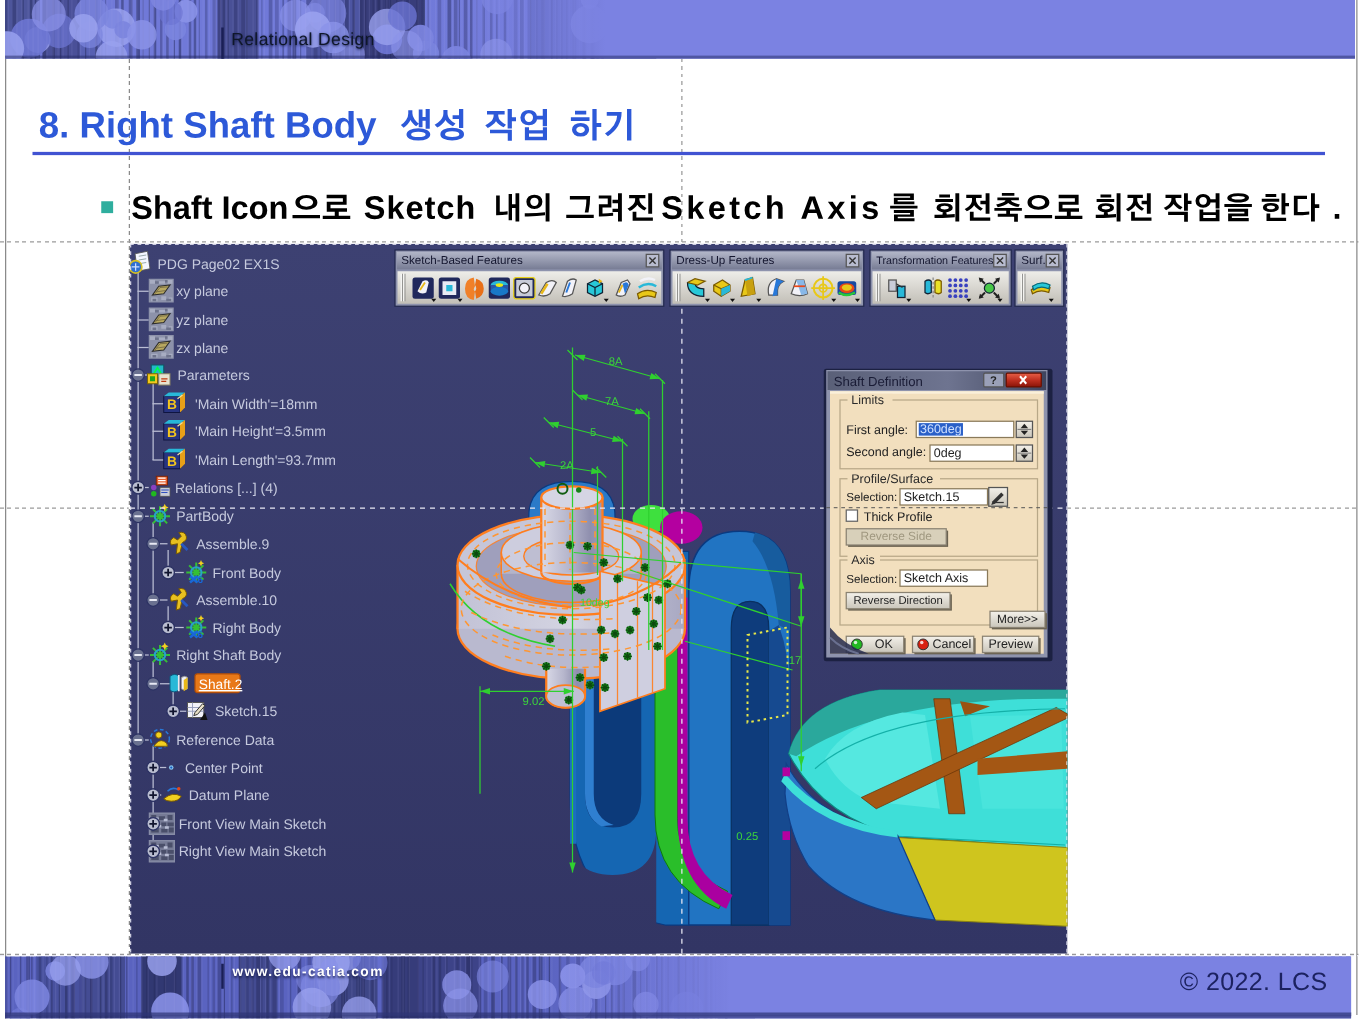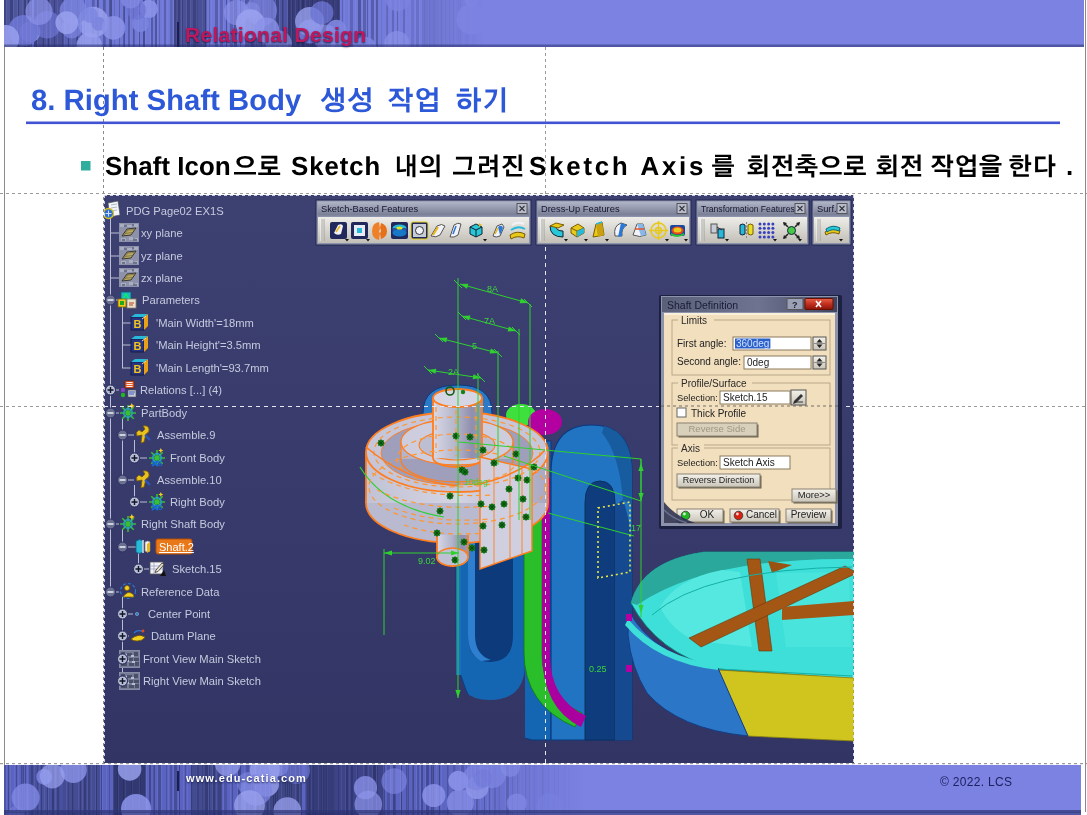--- a/index.html
+++ b/index.html
@@ -244,21 +244,21 @@
         <rect x="455" y="0" width="1" height="47" fill="#aab0f0" opacity="0.12"></rect>
         <rect x="459" y="0" width="1" height="47" fill="#aab0f0" opacity="0.12"></rect>
         <rect x="464" y="0" width="1" height="47" fill="#aab0f0" opacity="0.12"></rect>
         <rect x="468" y="0" width="1" height="47" fill="#aab0f0" opacity="0.12"></rect>
         <rect x="473" y="0" width="1" height="47" fill="#aab0f0" opacity="0.12"></rect>
         <rect x="477" y="0" width="1" height="47" fill="#aab0f0" opacity="0.12"></rect>
 <rect width="1080" height="47" fill="url(#bnf)"></rect>
 <rect x="0" y="44.5" width="1080" height="2.5" fill="#232963" opacity="0.5"></rect>
 </svg></div>
 <div class="abs" style="left:177px;top:22px;width:2px;height:25px;background:#1a1f55;"></div>
-<div class="abs" style="left:185px;top:23px;color:#be185d;font-size:21px;font-weight:bold;letter-spacing:0.3px;text-shadow:0 1px 2px #1a2050;">Relational Design</div>
+<div class="abs" style="left:185px;top:23px;color:#0f172a;font-size:14px;font-weight:normal;letter-spacing:0.3px;text-shadow:0 1px 2px #1a2050;">Relational Design</div>
 <svg class="abs" style="left:0;top:0;" width="1087" height="195" xmlns="http://www.w3.org/2000/svg">
       <path d="M46.4 104.3Q46.4 107.2 44.5 108.7Q42.6 110.3 39.2 110.3Q35.7 110.3 33.8 108.7Q31.9 107.2 31.9 104.3Q31.9 102.4 33.0 101.1Q34.2 99.8 36.0 99.5V99.4Q34.4 99.0 33.4 97.8Q32.4 96.5 32.4 94.9Q32.4 92.4 34.2 91.0Q35.9 89.5 39.1 89.5Q42.4 89.5 44.1 90.9Q45.9 92.3 45.9 94.9Q45.9 96.6 44.9 97.8Q43.9 99.0 42.2 99.4V99.4Q44.2 99.7 45.3 101.0Q46.4 102.3 46.4 104.3ZM41.8 95.1Q41.8 93.7 41.1 93.0Q40.4 92.4 39.1 92.4Q36.5 92.4 36.5 95.1Q36.5 98.0 39.1 98.0Q40.5 98.0 41.1 97.3Q41.8 96.7 41.8 95.1ZM42.2 104.0Q42.2 100.8 39.1 100.8Q37.6 100.8 36.8 101.7Q36.1 102.5 36.1 104.0Q36.1 105.8 36.8 106.6Q37.6 107.5 39.2 107.5Q40.8 107.5 41.5 106.6Q42.2 105.8 42.2 104.0Z M49.3 110.0V105.6H53.4V110.0Z M79.4 110.0 74.7 102.3H69.8V110.0H65.5V89.8H75.6Q79.2 89.8 81.2 91.4Q83.1 92.9 83.1 95.9Q83.1 98.0 81.9 99.5Q80.7 101.0 78.7 101.5L84.1 110.0ZM78.9 96.0Q78.9 93.1 75.2 93.1H69.8V99.1H75.3Q77.1 99.1 78.0 98.3Q78.9 97.5 78.9 96.0Z M86.8 91.7V88.8H90.8V91.7ZM86.8 110.0V94.5H90.8V110.0Z M101.4 116.2Q98.6 116.2 96.8 115.1Q95.1 114.0 94.7 112.0L98.7 111.6Q99.0 112.5 99.7 113.0Q100.4 113.6 101.5 113.6Q103.2 113.6 104.0 112.5Q104.7 111.5 104.7 109.5V108.7L104.8 107.1H104.7Q103.4 110.0 99.8 110.0Q97.1 110.0 95.6 107.9Q94.1 105.9 94.1 102.1Q94.1 98.3 95.6 96.3Q97.1 94.2 100.1 94.2Q103.4 94.2 104.7 97.0H104.8Q104.8 96.5 104.9 95.7Q104.9 94.8 105.0 94.5H108.8Q108.7 96.1 108.7 98.1V109.5Q108.7 112.8 106.9 114.5Q105.0 116.2 101.4 116.2ZM104.8 102.0Q104.8 99.7 103.9 98.3Q103.1 97.0 101.5 97.0Q98.3 97.0 98.3 102.1Q98.3 107.2 101.5 107.2Q103.1 107.2 103.9 105.8Q104.8 104.5 104.8 102.0Z M116.8 97.6Q117.6 95.8 118.8 95.0Q120.1 94.2 121.8 94.2Q124.2 94.2 125.5 95.8Q126.9 97.3 126.9 100.2V110.0H122.8V101.3Q122.8 97.3 120.1 97.3Q118.6 97.3 117.7 98.5Q116.8 99.8 116.8 101.7V110.0H112.8V88.8H116.8V94.6Q116.8 96.1 116.7 97.6Z M134.7 110.3Q132.9 110.3 131.9 109.3Q131.0 108.3 131.0 106.4V97.2H129.0V94.5H131.2L132.4 90.9H135.0V94.5H137.9V97.2H135.0V105.3Q135.0 106.4 135.4 106.9Q135.8 107.5 136.7 107.5Q137.2 107.5 138.1 107.3V109.8Q136.6 110.3 134.7 110.3Z M165.0 104.2Q165.0 107.2 162.8 108.7Q160.6 110.3 156.3 110.3Q152.4 110.3 150.2 108.9Q148.0 107.5 147.4 104.7L151.5 104.1Q151.9 105.7 153.1 106.4Q154.3 107.1 156.4 107.1Q160.9 107.1 160.9 104.4Q160.9 103.6 160.4 103.0Q159.8 102.5 158.9 102.1Q158.0 101.7 155.4 101.2Q153.1 100.7 152.2 100.3Q151.3 100.0 150.6 99.6Q149.9 99.1 149.4 98.5Q148.9 97.9 148.6 97.1Q148.4 96.3 148.4 95.2Q148.4 92.4 150.4 91.0Q152.5 89.5 156.4 89.5Q160.1 89.5 162.0 90.7Q163.9 91.9 164.4 94.6L160.3 95.1Q160.0 93.8 159.1 93.2Q158.1 92.5 156.3 92.5Q152.5 92.5 152.5 94.9Q152.5 95.7 152.9 96.2Q153.3 96.7 154.1 97.1Q154.9 97.4 157.3 98.0Q160.2 98.6 161.5 99.1Q162.7 99.6 163.5 100.3Q164.2 101.0 164.6 102.0Q165.0 102.9 165.0 104.2Z M172.1 97.6Q172.9 95.8 174.2 95.0Q175.4 94.2 177.1 94.2Q179.6 94.2 180.9 95.8Q182.2 97.3 182.2 100.2V110.0H178.2V101.3Q178.2 97.3 175.4 97.3Q174.0 97.3 173.1 98.5Q172.2 99.8 172.2 101.7V110.0H168.2V88.8H172.2V94.6Q172.2 96.1 172.1 97.6Z M189.6 110.3Q187.4 110.3 186.1 109.1Q184.9 107.8 184.9 105.6Q184.9 103.2 186.4 102.0Q188.0 100.7 191.0 100.7L194.3 100.6V99.8Q194.3 98.3 193.8 97.6Q193.3 96.8 192.0 96.8Q190.9 96.8 190.4 97.3Q189.9 97.9 189.8 99.0L185.6 98.8Q186.0 96.6 187.6 95.4Q189.3 94.2 192.2 94.2Q195.2 94.2 196.7 95.7Q198.3 97.1 198.3 99.8V105.4Q198.3 106.7 198.6 107.2Q198.9 107.7 199.6 107.7Q200.1 107.7 200.5 107.6V109.8Q200.1 109.9 199.8 110.0Q199.6 110.0 199.3 110.1Q199.0 110.1 198.7 110.1Q198.3 110.2 197.9 110.2Q196.4 110.2 195.7 109.4Q195.0 108.7 194.8 107.2H194.7Q193.0 110.3 189.6 110.3ZM194.3 102.8 192.3 102.9Q190.8 102.9 190.3 103.2Q189.7 103.4 189.4 103.9Q189.1 104.4 189.1 105.3Q189.1 106.4 189.6 106.9Q190.1 107.5 190.9 107.5Q191.9 107.5 192.6 107.0Q193.4 106.5 193.9 105.5Q194.3 104.6 194.3 103.6Z M207.1 97.2V110.0H203.1V97.2H200.8V94.5H203.1V92.9Q203.1 90.8 204.2 89.8Q205.3 88.8 207.6 88.8Q208.7 88.8 210.1 89.0V91.6Q209.5 91.5 208.9 91.5Q207.9 91.5 207.5 91.9Q207.1 92.3 207.1 93.3V94.5H210.1V97.2Z M216.1 110.3Q214.3 110.3 213.3 109.3Q212.4 108.3 212.4 106.4V97.2H210.4V94.5H212.6L213.8 90.9H216.4V94.5H219.3V97.2H216.4V105.3Q216.4 106.4 216.8 106.9Q217.2 107.5 218.1 107.5Q218.6 107.5 219.5 107.3V109.8Q218.0 110.3 216.1 110.3Z M247.8 104.2Q247.8 107.0 245.7 108.5Q243.7 110.0 240.0 110.0H229.9V89.8H239.1Q242.8 89.8 244.7 91.1Q246.6 92.4 246.6 94.9Q246.6 96.6 245.7 97.8Q244.7 99.0 242.8 99.4Q245.2 99.7 246.5 100.9Q247.8 102.2 247.8 104.2ZM242.4 95.5Q242.4 94.1 241.5 93.5Q240.6 93.0 238.9 93.0H234.1V98.0H239.0Q240.8 98.0 241.6 97.3Q242.4 96.7 242.4 95.5ZM243.6 103.9Q243.6 101.1 239.5 101.1H234.1V106.9H239.6Q241.7 106.9 242.6 106.1Q243.6 105.4 243.6 103.9Z M265.9 102.2Q265.9 106.0 263.8 108.1Q261.7 110.3 258.0 110.3Q254.4 110.3 252.3 108.1Q250.3 106.0 250.3 102.2Q250.3 98.5 252.3 96.4Q254.4 94.2 258.1 94.2Q261.9 94.2 263.9 96.3Q265.9 98.4 265.9 102.2ZM261.7 102.2Q261.7 99.5 260.8 98.2Q259.9 97.0 258.1 97.0Q254.5 97.0 254.5 102.2Q254.5 104.8 255.4 106.2Q256.3 107.5 258.0 107.5Q261.7 107.5 261.7 102.2Z M279.1 110.0Q279.0 109.8 279.0 108.9Q278.9 108.1 278.9 107.5H278.8Q277.5 110.3 273.9 110.3Q271.2 110.3 269.7 108.2Q268.2 106.1 268.2 102.3Q268.2 98.4 269.8 96.3Q271.3 94.2 274.2 94.2Q275.8 94.2 277.0 94.9Q278.2 95.6 278.8 97.0H278.9L278.8 94.4V88.8H282.9V106.6Q282.9 108.1 283.0 110.0ZM278.9 102.2Q278.9 99.7 278.1 98.3Q277.2 97.0 275.6 97.0Q274.0 97.0 273.2 98.3Q272.4 99.6 272.4 102.3Q272.4 107.5 275.6 107.5Q277.2 107.5 278.0 106.1Q278.9 104.7 278.9 102.2Z M289.0 116.1Q287.5 116.1 286.4 115.9V113.0Q287.2 113.1 287.8 113.1Q288.7 113.1 289.2 112.9Q289.8 112.6 290.3 112.0Q290.7 111.3 291.3 109.8L285.1 94.5H289.4L291.8 101.8Q292.4 103.3 293.3 106.6L293.6 105.2L294.6 101.8L296.8 94.5H301.1L294.9 110.8Q293.7 113.8 292.4 114.9Q291.1 116.1 289.0 116.1Z M325.2 107.5Q325.2 105.2 327.8 103.9Q330.4 102.6 334.7 102.6Q338.9 102.6 341.6 103.9Q344.2 105.2 344.2 107.5Q344.2 109.8 341.5 111.1Q338.9 112.3 334.7 112.3Q330.4 112.3 327.8 111.1Q325.2 109.8 325.2 107.5ZM328.9 107.5Q328.9 108.5 330.4 109.1Q331.9 109.6 334.7 109.6Q337.3 109.6 338.9 109.1Q340.5 108.5 340.5 107.5Q340.5 106.4 338.9 105.9Q337.4 105.4 334.7 105.4Q328.9 105.4 328.9 107.5ZM335.0 101.8V87.5H338.0V93.5H340.5V87.2H343.8V102.9H340.5V96.5H338.0V101.8ZM320.7 100.0Q323.2 98.3 324.9 95.9Q326.6 93.4 326.6 90.7V88.1H329.9V90.6Q329.9 93.0 331.6 95.3Q333.2 97.6 335.1 98.9L332.9 101.0Q331.8 100.2 330.4 98.7Q329.0 97.2 328.4 95.9Q327.7 97.4 326.1 99.3Q324.5 101.1 322.9 102.2Z M352.3 107.3Q352.3 104.9 354.9 103.5Q357.5 102.2 361.7 102.2Q366.0 102.2 368.6 103.5Q371.2 104.9 371.2 107.3Q371.2 109.7 368.6 111.0Q365.9 112.3 361.7 112.3Q357.5 112.3 354.9 111.0Q352.3 109.7 352.3 107.3ZM356.0 107.3Q356.0 108.4 357.5 109.0Q359.0 109.6 361.7 109.6Q364.4 109.6 366.0 109.0Q367.5 108.4 367.5 107.3Q367.5 106.2 366.0 105.6Q364.4 105.0 361.7 105.0Q359.0 105.0 357.5 105.6Q356.0 106.2 356.0 107.3ZM362.1 95.2V92.1H367.2V87.2H370.6V102.4H367.2V95.2ZM347.7 99.7Q349.0 99.0 350.2 98.2Q351.3 97.3 352.4 96.2Q353.4 95.1 354.1 93.6Q354.7 92.1 354.7 90.5V87.9H358.0V90.5Q358.0 92.0 358.6 93.3Q359.2 94.7 360.3 95.7Q361.3 96.8 362.3 97.5Q363.3 98.2 364.4 98.8L362.4 101.0Q360.9 100.4 359.1 98.9Q357.3 97.4 356.4 95.9Q355.5 97.7 353.6 99.4Q351.7 101.1 349.8 102.0Z M392.0 106.5V103.8H409.5V112.5H406.2V106.5ZM406.1 102.7V87.2H409.5V93.8H412.8V96.9H409.5V102.7ZM388.2 100.1Q389.3 99.6 390.3 99.0Q391.3 98.3 392.4 97.4Q393.5 96.5 394.1 95.3Q394.8 94.1 394.9 92.8L394.9 91.5H389.6V88.7H403.7V91.5H398.6L398.6 92.7Q398.7 94.9 400.6 96.7Q402.5 98.6 404.8 99.7L402.9 101.8Q401.3 101.1 399.5 99.7Q397.7 98.3 396.8 96.9Q395.9 98.4 393.9 100.0Q392.0 101.6 390.2 102.3Z M419.9 112.1V101.8H423.2V104.1H434.3V101.8H437.6V112.1ZM423.2 109.3H434.3V106.7H423.2ZM428.3 95.6V92.5H434.2V87.2H437.6V100.9H434.2V95.6ZM416.3 94.0Q416.3 91.3 418.2 89.6Q420.1 88.0 423.1 88.0Q426.0 88.0 427.9 89.6Q429.8 91.3 429.8 94.0Q429.8 96.8 428.0 98.5Q426.1 100.1 423.1 100.1Q420.1 100.1 418.2 98.5Q416.3 96.8 416.3 94.0ZM419.7 94.0Q419.7 95.6 420.7 96.5Q421.6 97.5 423.1 97.5Q424.6 97.5 425.5 96.5Q426.4 95.6 426.4 94.0Q426.4 92.5 425.5 91.6Q424.6 90.6 423.1 90.6Q421.6 90.6 420.7 91.6Q419.7 92.6 419.7 94.0Z M473.9 112.4V87.2H477.3V98.3H481.0V101.5H477.3V112.4ZM460.0 91.5V88.5H469.0V91.5ZM456.7 96.8V93.8H471.6V96.8ZM457.6 103.8Q457.6 101.3 459.5 99.8Q461.5 98.3 464.5 98.3Q467.5 98.3 469.4 99.8Q471.3 101.3 471.3 103.8Q471.3 106.2 469.4 107.7Q467.5 109.2 464.5 109.2Q461.4 109.2 459.5 107.7Q457.6 106.2 457.6 103.8ZM461.0 103.8Q461.0 105.0 462.1 105.6Q463.1 106.3 464.5 106.3Q465.8 106.3 466.8 105.6Q467.9 105.0 467.9 103.8Q467.9 102.5 466.9 101.9Q465.9 101.2 464.5 101.2Q463.0 101.2 462.0 101.9Q461.0 102.5 461.0 103.8Z M501.6 112.4V87.2H505.1V112.4ZM484.0 106.7Q488.5 103.9 491.1 100.1Q493.7 96.2 493.7 92.6H485.4V89.6H497.3Q497.3 101.7 486.3 108.9Z" fill="#2d59d8"></path>
       <rect x="26" y="121.5" width="1034" height="2.6" fill="#4153d2"></rect>
       <rect x="81" y="161" width="9.5" height="9.5" fill="#2fae9e"></rect>
       <path d="M121.3 169.8Q121.3 172.5 119.4 173.9Q117.4 175.3 113.7 175.3Q110.2 175.3 108.3 174.0Q106.3 172.8 105.7 170.3L109.4 169.7Q109.7 171.2 110.8 171.8Q111.9 172.4 113.8 172.4Q117.7 172.4 117.7 170.1Q117.7 169.3 117.2 168.8Q116.8 168.3 116.0 168.0Q115.1 167.6 112.8 167.2Q110.8 166.7 110.0 166.4Q109.2 166.1 108.6 165.8Q108.0 165.4 107.5 164.8Q107.1 164.3 106.8 163.5Q106.6 162.8 106.6 161.8Q106.6 159.4 108.4 158.1Q110.2 156.8 113.7 156.8Q117.0 156.8 118.7 157.9Q120.4 158.9 120.9 161.3L117.2 161.8Q116.9 160.7 116.1 160.1Q115.2 159.5 113.6 159.5Q110.2 159.5 110.2 161.6Q110.2 162.3 110.6 162.8Q111.0 163.2 111.7 163.5Q112.4 163.8 114.5 164.3Q117.1 164.9 118.2 165.3Q119.3 165.8 120.0 166.4Q120.6 167.0 121.0 167.9Q121.3 168.7 121.3 169.8Z M127.7 164.0Q128.4 162.4 129.5 161.7Q130.6 161.0 132.1 161.0Q134.3 161.0 135.4 162.4Q136.6 163.7 136.6 166.3V175.0H133.1V167.3Q133.1 163.7 130.6 163.7Q129.3 163.7 128.5 164.8Q127.7 165.9 127.7 167.6V175.0H124.2V156.2H127.7V161.3Q127.7 162.7 127.6 164.0Z M143.2 175.3Q141.2 175.3 140.1 174.2Q139.0 173.1 139.0 171.1Q139.0 169.0 140.4 167.9Q141.8 166.7 144.4 166.7L147.4 166.7V166.0Q147.4 164.6 146.9 164.0Q146.4 163.3 145.4 163.3Q144.4 163.3 143.9 163.8Q143.4 164.2 143.3 165.3L139.6 165.1Q140.0 163.1 141.4 162.0Q142.9 161.0 145.5 161.0Q148.1 161.0 149.5 162.3Q150.9 163.6 150.9 165.9V170.9Q150.9 172.1 151.2 172.5Q151.5 173.0 152.1 173.0Q152.5 173.0 152.8 172.9V174.8Q152.5 174.9 152.3 175.0Q152.0 175.0 151.8 175.1Q151.5 175.1 151.2 175.1Q150.9 175.2 150.6 175.2Q149.2 175.2 148.6 174.5Q147.9 173.8 147.8 172.5H147.7Q146.2 175.3 143.2 175.3ZM147.4 168.6 145.5 168.7Q144.3 168.7 143.8 168.9Q143.3 169.2 143.0 169.6Q142.7 170.1 142.7 170.8Q142.7 171.8 143.2 172.3Q143.6 172.8 144.4 172.8Q145.2 172.8 145.9 172.3Q146.6 171.9 147.0 171.0Q147.4 170.2 147.4 169.3Z M158.7 163.7V175.0H155.1V163.7H153.1V161.3H155.1V159.8Q155.1 158.0 156.1 157.1Q157.1 156.2 159.1 156.2Q160.1 156.2 161.4 156.4V158.7Q160.9 158.5 160.4 158.5Q159.4 158.5 159.1 158.9Q158.7 159.3 158.7 160.2V161.3H161.4V163.7Z M166.7 175.2Q165.1 175.2 164.2 174.4Q163.4 173.5 163.4 171.8V163.7H161.7V161.3H163.6L164.7 158.0H166.9V161.3H169.5V163.7H166.9V170.8Q166.9 171.8 167.3 172.3Q167.7 172.8 168.5 172.8Q168.9 172.8 169.7 172.6V174.8Q168.4 175.2 166.7 175.2Z M179.0 175.0V157.1H182.7V175.0Z M192.0 175.3Q188.9 175.3 187.2 173.4Q185.5 171.5 185.5 168.2Q185.5 164.8 187.2 162.9Q188.9 161.0 192.0 161.0Q194.5 161.0 196.1 162.2Q197.6 163.4 198.0 165.6L194.5 165.8Q194.3 164.7 193.7 164.1Q193.1 163.5 192.0 163.5Q189.2 163.5 189.2 168.1Q189.2 172.8 192.0 172.8Q193.0 172.8 193.7 172.2Q194.4 171.5 194.6 170.3L198.1 170.4Q198.0 171.8 197.1 172.9Q196.3 174.0 195.0 174.7Q193.7 175.3 192.0 175.3Z M213.8 168.1Q213.8 171.5 211.9 173.4Q210.1 175.3 206.8 175.3Q203.6 175.3 201.8 173.3Q199.9 171.4 199.9 168.1Q199.9 164.8 201.8 162.9Q203.6 161.0 206.9 161.0Q210.2 161.0 212.0 162.8Q213.8 164.7 213.8 168.1ZM210.0 168.1Q210.0 165.7 209.2 164.6Q208.4 163.5 206.9 163.5Q203.7 163.5 203.7 168.1Q203.7 170.4 204.5 171.6Q205.3 172.8 206.8 172.8Q210.0 172.8 210.0 168.1Z M225.5 175.0V167.3Q225.5 163.7 223.1 163.7Q221.8 163.7 221.0 164.8Q220.2 165.9 220.2 167.6V175.0H216.6V164.3Q216.6 163.2 216.6 162.5Q216.5 161.8 216.5 161.3H219.9Q219.9 161.5 220.0 162.6Q220.1 163.6 220.1 164.0H220.1Q220.8 162.4 221.9 161.7Q223.0 161.0 224.5 161.0Q226.7 161.0 227.9 162.3Q229.1 163.7 229.1 166.3V175.0Z M234.0 174.6V172.0H256.0V174.6ZM236.3 161.8Q236.3 159.1 238.9 157.5Q241.4 155.9 245.1 155.9Q247.5 155.9 249.4 156.6Q251.4 157.2 252.6 158.6Q253.9 160.0 253.9 161.8Q253.9 164.6 251.3 166.2Q248.8 167.8 245.1 167.8Q241.4 167.8 238.9 166.2Q236.3 164.6 236.3 161.8ZM239.7 161.8Q239.7 163.4 241.2 164.4Q242.8 165.3 245.1 165.3Q247.4 165.3 249.0 164.4Q250.5 163.4 250.5 161.8Q250.5 160.3 249.0 159.3Q247.4 158.4 245.1 158.4Q242.8 158.4 241.3 159.3Q239.7 160.2 239.7 161.8Z M258.2 175.1V172.5H267.8V168.1H271.0V172.5H280.2V175.1ZM261.4 169.3V161.3H274.3V158.5H261.3V155.8H277.3V163.8H264.4V166.6H277.6V169.3Z M307.3 169.8Q307.3 172.5 305.4 173.9Q303.4 175.3 299.7 175.3Q296.2 175.3 294.3 174.0Q292.3 172.8 291.7 170.3L295.4 169.7Q295.7 171.2 296.8 171.8Q297.9 172.4 299.8 172.4Q303.7 172.4 303.7 170.1Q303.7 169.3 303.2 168.8Q302.8 168.3 302.0 168.0Q301.1 167.6 298.8 167.2Q296.8 166.7 296.0 166.4Q295.2 166.1 294.6 165.8Q294.0 165.4 293.5 164.8Q293.1 164.3 292.8 163.5Q292.6 162.8 292.6 161.8Q292.6 159.4 294.4 158.1Q296.2 156.8 299.7 156.8Q303.0 156.8 304.7 157.9Q306.4 158.9 306.9 161.3L303.2 161.8Q302.9 160.7 302.1 160.1Q301.2 159.5 299.6 159.5Q296.2 159.5 296.2 161.6Q296.2 162.3 296.6 162.8Q297.0 163.2 297.7 163.5Q298.4 163.8 300.5 164.3Q303.1 164.9 304.2 165.3Q305.3 165.8 306.0 166.4Q306.6 167.0 307.0 167.9Q307.3 168.7 307.3 169.8Z M319.7 175.0 316.1 168.8 314.5 169.8V175.0H311.0V156.2H314.5V167.0L319.4 161.3H323.3L318.4 166.6L323.6 175.0Z M331.8 175.3Q328.7 175.3 327.1 173.4Q325.4 171.6 325.4 168.1Q325.4 164.7 327.1 162.8Q328.8 161.0 331.9 161.0Q334.9 161.0 336.4 163.0Q338.0 164.9 338.0 168.7V168.8H329.2Q329.2 170.8 329.9 171.8Q330.6 172.9 332.0 172.9Q333.9 172.9 334.4 171.2L337.8 171.5Q336.3 175.3 331.8 175.3ZM331.8 163.3Q330.6 163.3 329.9 164.1Q329.2 165.0 329.2 166.6H334.5Q334.4 164.9 333.7 164.1Q333.0 163.3 331.8 163.3Z M345.0 175.2Q343.4 175.2 342.6 174.4Q341.7 173.5 341.7 171.8V163.7H340.0V161.3H341.9L343.0 158.0H345.2V161.3H347.9V163.7H345.2V170.8Q345.2 171.8 345.6 172.3Q346.0 172.8 346.8 172.8Q347.2 172.8 348.0 172.6V174.8Q346.7 175.2 345.0 175.2Z M356.7 175.3Q353.5 175.3 351.8 173.4Q350.1 171.5 350.1 168.2Q350.1 164.8 351.8 162.9Q353.6 161.0 356.7 161.0Q359.1 161.0 360.7 162.2Q362.3 163.4 362.7 165.6L359.1 165.8Q359.0 164.7 358.4 164.1Q357.8 163.5 356.6 163.5Q353.9 163.5 353.9 168.1Q353.9 172.8 356.7 172.8Q357.7 172.8 358.4 172.2Q359.1 171.5 359.2 170.3L362.8 170.4Q362.6 171.8 361.8 172.9Q361.0 174.0 359.7 174.7Q358.3 175.3 356.7 175.3Z M369.7 164.0Q370.4 162.4 371.5 161.7Q372.6 161.0 374.1 161.0Q376.3 161.0 377.5 162.4Q378.6 163.7 378.6 166.3V175.0H375.1V167.3Q375.1 163.7 372.6 163.7Q371.3 163.7 370.6 164.8Q369.8 165.9 369.8 167.6V175.0H366.2V156.2H369.8V161.3Q369.8 162.7 369.7 164.0Z M406.9 176.2V155.1H409.6V163.4H412.4V154.5H415.4V177.2H412.4V166.3H409.6V176.2ZM396.9 172.2V156.4H399.8V169.4H400.2Q402.7 169.4 406.1 169.0V171.6Q401.7 172.2 397.5 172.2Z M419.8 173.1V170.5H422.4Q429.6 170.5 436.0 169.7V172.2Q429.7 173.1 422.3 173.1ZM436.5 177.2V154.5H439.6V177.2ZM421.1 161.4Q421.1 158.8 422.9 157.2Q424.7 155.7 427.5 155.7Q430.3 155.7 432.1 157.2Q433.9 158.8 433.9 161.4Q433.9 164.0 432.1 165.5Q430.3 167.1 427.5 167.1Q424.7 167.1 422.9 165.5Q421.1 164.0 421.1 161.4ZM424.2 161.4Q424.2 162.8 425.1 163.7Q426.1 164.7 427.5 164.7Q429.0 164.7 429.9 163.7Q430.8 162.8 430.8 161.4Q430.8 159.9 429.9 159.0Q429.0 158.1 427.5 158.1Q426.1 158.1 425.1 159.0Q424.2 160.0 424.2 161.4Z M453.0 174.4V171.7H475.0V174.4ZM455.9 159.5V156.8H472.1Q472.1 163.7 470.8 169.9H467.8Q468.4 167.3 468.8 164.4Q469.1 161.4 469.1 159.5Z M490.0 169.6V166.9H494.4V162.5H490.0V159.8H494.4V154.5H497.5V177.2H494.4V169.6ZM479.1 173.2V163.4H486.2V158.8H479.0V156.3H489.1V166.0H482.0V170.7H482.6Q486.1 170.7 490.5 170.2V172.6Q484.8 173.2 480.0 173.2Z M506.1 176.5V169.4H509.1V173.9H522.3V176.5ZM518.6 170.9V154.5H521.7V170.9ZM502.0 166.8Q503.0 166.3 503.9 165.7Q504.9 165.1 505.9 164.2Q506.9 163.3 507.5 162.2Q508.1 161.0 508.1 159.8V158.6H503.3V155.9H516.3V158.6H511.5L511.5 159.7Q511.6 161.8 513.4 163.6Q515.2 165.4 517.3 166.4L515.6 168.4Q514.1 167.7 512.4 166.4Q510.7 165.0 509.9 163.7Q509.1 165.1 507.3 166.6Q505.5 168.1 503.8 168.8Z M545.3 169.8Q545.3 172.5 543.4 173.9Q541.4 175.3 537.7 175.3Q534.2 175.3 532.3 174.0Q530.3 172.8 529.7 170.3L533.4 169.7Q533.7 171.2 534.8 171.8Q535.9 172.4 537.8 172.4Q541.7 172.4 541.7 170.1Q541.7 169.3 541.2 168.8Q540.8 168.3 540.0 168.0Q539.1 167.6 536.8 167.2Q534.8 166.7 534.0 166.4Q533.2 166.1 532.6 165.8Q532.0 165.4 531.5 164.8Q531.1 164.3 530.8 163.5Q530.6 162.8 530.6 161.8Q530.6 159.4 532.4 158.1Q534.2 156.8 537.7 156.8Q541.0 156.8 542.7 157.9Q544.4 158.9 544.9 161.3L541.2 161.8Q540.9 160.7 540.1 160.1Q539.2 159.5 537.6 159.5Q534.2 159.5 534.2 161.6Q534.2 162.3 534.6 162.8Q535.0 163.2 535.7 163.5Q536.4 163.8 538.5 164.3Q541.1 164.9 542.2 165.3Q543.3 165.8 544.0 166.4Q544.6 167.0 545.0 167.9Q545.3 168.7 545.3 169.8Z M559.6 175.0 556.0 168.8 554.4 169.8V175.0H550.9V156.2H554.4V167.0L559.3 161.3H563.2L558.3 166.6L563.5 175.0Z M573.6 175.3Q570.5 175.3 568.9 173.4Q567.2 171.6 567.2 168.1Q567.2 164.7 568.9 162.8Q570.6 161.0 573.7 161.0Q576.7 161.0 578.2 163.0Q579.8 164.9 579.8 168.7V168.8H571.0Q571.0 170.8 571.7 171.8Q572.4 172.9 573.8 172.9Q575.7 172.9 576.2 171.2L579.6 171.5Q578.1 175.3 573.6 175.3ZM573.6 163.3Q572.4 163.3 571.7 164.1Q571.0 165.0 571.0 166.6H576.3Q576.2 164.9 575.5 164.1Q574.8 163.3 573.6 163.3Z M588.7 175.2Q587.1 175.2 586.3 174.4Q585.4 173.5 585.4 171.8V163.7H583.7V161.3H585.6L586.7 158.0H588.9V161.3H591.6V163.7H588.9V170.8Q588.9 171.8 589.3 172.3Q589.7 172.8 590.5 172.8Q590.9 172.8 591.7 172.6V174.8Q590.4 175.2 588.7 175.2Z M602.3 175.3Q599.1 175.3 597.4 173.4Q595.7 171.5 595.7 168.2Q595.7 164.8 597.4 162.9Q599.2 161.0 602.3 161.0Q604.7 161.0 606.3 162.2Q607.9 163.4 608.3 165.6L604.7 165.8Q604.6 164.7 604.0 164.1Q603.4 163.5 602.2 163.5Q599.5 163.5 599.5 168.1Q599.5 172.8 602.3 172.8Q603.3 172.8 604.0 172.2Q604.7 171.5 604.8 170.3L608.4 170.4Q608.2 171.8 607.4 172.9Q606.6 174.0 605.3 174.7Q603.9 175.3 602.3 175.3Z M617.2 164.0Q617.9 162.4 619.0 161.7Q620.1 161.0 621.6 161.0Q623.8 161.0 625.0 162.4Q626.1 163.7 626.1 166.3V175.0H622.6V167.3Q622.6 163.7 620.1 163.7Q618.8 163.7 618.1 164.8Q617.3 165.9 617.3 167.6V175.0H613.7V156.2H617.3V161.3Q617.3 162.7 617.2 164.0Z M654.8 175.0 653.2 170.4H646.4L644.8 175.0H641.0L647.6 157.1H652.0L658.5 175.0ZM649.8 159.9 649.7 160.1Q649.6 160.6 649.4 161.2Q649.2 161.8 647.2 167.6H652.3L650.6 162.5L650.0 160.7Z M672.3 175.0 669.1 170.0 665.8 175.0H662.0L667.1 167.9L662.3 161.3H666.1L669.1 165.8L672.0 161.3H675.9L671.1 167.9L676.1 175.0Z M680.8 158.8V156.2H684.4V158.8ZM680.8 175.0V161.3H684.4V175.0Z M702.3 171.0Q702.3 173.0 700.7 174.1Q699.1 175.3 696.2 175.3Q693.4 175.3 691.9 174.4Q690.4 173.5 689.9 171.6L693.0 171.1Q693.3 172.1 693.9 172.5Q694.6 172.9 696.2 172.9Q697.7 172.9 698.4 172.5Q699.1 172.1 699.1 171.3Q699.1 170.7 698.5 170.3Q698.0 169.9 696.6 169.6Q693.6 169.0 692.6 168.5Q691.5 168.0 691.0 167.2Q690.4 166.4 690.4 165.2Q690.4 163.2 691.9 162.1Q693.4 161.0 696.2 161.0Q698.7 161.0 700.2 161.9Q701.7 162.9 702.0 164.7L698.9 165.0Q698.7 164.2 698.1 163.8Q697.5 163.4 696.2 163.4Q695.0 163.4 694.3 163.7Q693.7 164.0 693.7 164.8Q693.7 165.4 694.2 165.7Q694.7 166.1 695.8 166.3Q697.4 166.6 698.7 167.0Q699.9 167.3 700.7 167.8Q701.4 168.3 701.9 169.1Q702.3 169.8 702.3 171.0Z M715.2 176.9V171.5H728.1V170.3H715.1V168.0H731.1V173.4H718.2V174.6H731.6V176.9ZM712.1 166.8V164.6H734.0V166.8ZM715.1 163.4V158.2H728.1V157.0H715.0V154.8H731.1V160.0H718.1V161.2H731.5V163.4Z M747.6 174.3V171.7H749.8Q759.0 171.7 763.8 171.2V173.7Q758.5 174.3 749.8 174.3ZM754.1 172.7V168.7H757.2V172.7ZM764.3 177.2V154.5H767.4V177.2ZM751.4 157.9V155.5H760.0V157.9ZM748.3 161.5V159.2H762.4V161.5ZM749.2 166.1Q749.2 164.3 751.1 163.4Q752.9 162.5 755.7 162.5Q758.4 162.5 760.3 163.4Q762.2 164.4 762.2 166.1Q762.2 167.8 760.3 168.7Q758.5 169.7 755.7 169.7Q752.9 169.7 751.1 168.7Q749.2 167.8 749.2 166.1ZM752.4 166.1Q752.4 166.8 753.3 167.2Q754.3 167.5 755.7 167.5Q757.0 167.5 758.0 167.2Q759.0 166.8 759.0 166.1Q759.0 165.3 758.1 165.0Q757.1 164.6 755.7 164.6Q754.2 164.6 753.3 165.0Q752.4 165.3 752.4 166.1Z M775.9 176.5V169.4H778.9V173.9H792.2V176.5ZM784.3 163.3V160.5H788.5V154.5H791.6V171.0H788.5V163.3ZM771.7 167.1Q772.6 166.7 773.5 166.1Q774.4 165.5 775.4 164.7Q776.3 163.8 777.0 162.6Q777.6 161.5 777.6 160.2V158.4H773.0V155.8H785.3V158.4H780.8V160.1Q780.9 161.3 781.5 162.4Q782.0 163.5 782.9 164.3Q783.8 165.1 784.6 165.7Q785.5 166.3 786.3 166.7L784.6 168.6Q783.2 168.0 781.6 166.6Q780.0 165.3 779.3 164.2Q778.5 165.5 776.8 166.9Q775.0 168.4 773.5 169.0Z M798.2 173.3V171.0H814.3V177.4H811.3V173.3ZM795.5 168.6V166.3H817.5V168.6H808.0V171.4H805.0V168.6ZM801.5 156.5V154.3H811.5V156.5ZM796.9 163.6Q799.4 163.1 801.7 162.2Q804.1 161.3 804.3 160.4L804.4 160.1H797.9V157.9H815.1V160.1H808.8L808.8 160.4Q809.1 161.3 811.4 162.2Q813.6 163.1 815.9 163.6L814.7 165.6Q812.5 165.2 810.0 164.3Q807.6 163.3 806.6 162.3Q805.4 163.4 803.0 164.3Q800.6 165.2 798.2 165.7Z M819.7 174.6V172.0H841.7V174.6ZM822.0 161.8Q822.0 159.1 824.5 157.5Q827.0 155.9 830.7 155.9Q833.1 155.9 835.0 156.6Q837.0 157.2 838.2 158.6Q839.5 160.0 839.5 161.8Q839.5 164.6 836.9 166.2Q834.4 167.8 830.7 167.8Q827.0 167.8 824.5 166.2Q822.0 164.6 822.0 161.8ZM825.3 161.8Q825.3 163.4 826.9 164.4Q828.4 165.3 830.7 165.3Q833.0 165.3 834.6 164.4Q836.1 163.4 836.1 161.8Q836.1 160.3 834.6 159.3Q833.0 158.4 830.7 158.4Q828.4 158.4 826.9 159.3Q825.3 160.2 825.3 161.8Z M843.9 175.1V172.5H853.5V168.1H856.6V172.5H865.9V175.1ZM847.0 169.3V161.3H859.9V158.5H846.9V155.8H862.9V163.8H850.0V166.6H863.2V169.3Z M876.6 174.3V171.7H878.8Q888.0 171.7 892.8 171.2V173.7Q887.5 174.3 878.8 174.3ZM883.1 172.7V168.7H886.2V172.7ZM893.3 177.2V154.5H896.4V177.2ZM880.4 157.9V155.5H889.0V157.9ZM877.3 161.5V159.2H891.4V161.5ZM878.2 166.1Q878.2 164.3 880.1 163.4Q881.9 162.5 884.7 162.5Q887.4 162.5 889.3 163.4Q891.2 164.4 891.2 166.1Q891.2 167.8 889.3 168.7Q887.5 169.7 884.7 169.7Q881.9 169.7 880.1 168.7Q878.2 167.8 878.2 166.1ZM881.4 166.1Q881.4 166.8 882.3 167.2Q883.3 167.5 884.7 167.5Q886.0 167.5 887.0 167.2Q888.0 166.8 888.0 166.1Q888.0 165.3 887.1 165.0Q886.1 164.6 884.7 164.6Q883.2 164.6 882.3 165.0Q881.4 165.3 881.4 166.1Z M904.9 176.5V169.4H907.9V173.9H921.2V176.5ZM913.3 163.3V160.5H917.5V154.5H920.6V171.0H917.5V163.3ZM900.7 167.1Q901.6 166.7 902.5 166.1Q903.4 165.5 904.4 164.7Q905.3 163.8 906.0 162.6Q906.6 161.5 906.6 160.2V158.4H902.0V155.8H914.3V158.4H909.8V160.1Q909.9 161.3 910.5 162.4Q911.0 163.5 911.9 164.3Q912.8 165.1 913.6 165.7Q914.5 166.3 915.3 166.7L913.6 168.6Q912.2 168.0 910.6 166.6Q909.0 165.3 908.3 164.2Q907.5 165.5 905.8 166.9Q904.0 168.4 902.5 169.0Z M934.5 171.9V169.4H950.3V177.3H947.3V171.9ZM947.2 168.5V154.5H950.3V160.5H953.2V163.2H950.3V168.5ZM931.0 166.1Q932.1 165.7 933.0 165.1Q933.9 164.5 934.9 163.7Q935.8 162.8 936.4 161.7Q937.0 160.7 937.1 159.5L937.1 158.4H932.4V155.8H945.1V158.4H940.4L940.4 159.5Q940.6 161.4 942.3 163.1Q944.0 164.7 946.0 165.7L944.3 167.6Q942.9 167.0 941.3 165.7Q939.7 164.5 938.8 163.2Q938.0 164.6 936.3 166.0Q934.5 167.4 932.8 168.1Z M959.6 176.9V167.6H962.6V169.7H972.6V167.6H975.6V176.9ZM962.6 174.4H972.6V172.0H962.6ZM967.2 162.0V159.3H972.5V154.5H975.6V166.8H972.5V162.0ZM956.4 160.6Q956.4 158.2 958.1 156.7Q959.8 155.2 962.5 155.2Q965.1 155.2 966.9 156.7Q968.6 158.2 968.6 160.6Q968.6 163.1 966.9 164.6Q965.2 166.1 962.5 166.1Q959.8 166.1 958.1 164.6Q956.4 163.1 956.4 160.6ZM959.4 160.6Q959.4 162.0 960.3 162.9Q961.1 163.7 962.5 163.7Q963.9 163.7 964.7 162.9Q965.5 162.0 965.5 160.6Q965.5 159.3 964.7 158.4Q963.8 157.5 962.5 157.5Q961.1 157.5 960.3 158.4Q959.4 159.3 959.4 160.6Z M982.5 176.9V170.8H995.5V169.4H982.4V166.9H998.5V172.9H985.5V174.4H999.0V176.9ZM979.5 165.5V163.1H1001.5V165.5ZM981.8 158.2Q981.8 156.4 984.3 155.5Q986.8 154.6 990.5 154.6Q992.2 154.6 993.8 154.8Q995.3 155.0 996.5 155.4Q997.8 155.8 998.5 156.6Q999.2 157.3 999.2 158.2Q999.2 159.5 997.9 160.3Q996.7 161.2 994.8 161.5Q992.9 161.9 990.5 161.9Q988.7 161.9 987.2 161.7Q985.7 161.4 984.4 161.0Q983.2 160.6 982.5 159.9Q981.8 159.2 981.8 158.2ZM985.2 158.2Q985.2 159.6 990.5 159.6Q995.9 159.6 995.9 158.2Q995.9 156.8 990.5 156.8Q985.2 156.8 985.2 158.2Z M1013.2 176.8V170.7H1016.2V174.2H1028.9V176.8ZM1025.2 171.6V154.5H1028.3V162.3H1031.2V165.0H1028.3V171.6ZM1012.4 157.6V155.2H1021.0V157.6ZM1009.4 161.3V159.0H1023.4V161.3ZM1010.3 165.9Q1010.3 164.2 1012.1 163.2Q1014.0 162.3 1016.7 162.3Q1019.4 162.3 1021.3 163.2Q1023.1 164.2 1023.1 165.9Q1023.1 167.6 1021.3 168.6Q1019.4 169.6 1016.7 169.6Q1014.0 169.6 1012.1 168.6Q1010.3 167.6 1010.3 165.9ZM1013.4 165.9Q1013.4 166.6 1014.3 167.0Q1015.3 167.4 1016.7 167.4Q1018.0 167.4 1019.0 167.0Q1020.0 166.6 1020.0 165.9Q1020.0 165.1 1019.0 164.8Q1018.1 164.4 1016.7 164.4Q1015.3 164.4 1014.3 164.8Q1013.4 165.1 1013.4 165.9Z M1048.8 177.2V154.5H1051.9V163.3H1055.4V166.3H1051.9V177.2ZM1035.1 172.2V156.6H1045.6V159.2H1038.1V169.6H1038.6Q1042.9 169.6 1047.4 169.1V171.5Q1042.3 172.2 1036.0 172.2Z M1067.8 175.0V171.1H1071.4V175.0Z" fill="#000"></path>
     </svg>
 <svg class="abs" style="left:104px;top:195px;" width="750" height="568" xmlns="http://www.w3.org/2000/svg" font-family="Liberation Sans,sans-serif">
       <defs>
         <linearGradient id="shotbg" gradientUnits="userSpaceOnUse" x1="0" y1="0" x2="0" y2="568">
           <stop offset="0" stop-color="#3d4172"></stop>
@@ -1364,14 +1364,14 @@
         <rect x="559" y="0" width="1" height="50" fill="#aab0f0" opacity="0.12"></rect>
         <rect x="563" y="0" width="1" height="50" fill="#aab0f0" opacity="0.12"></rect>
         <rect x="570" y="0" width="1" height="50" fill="#aab0f0" opacity="0.12"></rect>
         <rect x="575" y="0" width="1" height="50" fill="#aab0f0" opacity="0.12"></rect>
 <rect width="1077" height="50" fill="url(#ftf)"></rect>
 <rect x="0" y="47.5" width="1077" height="2.5" fill="#232963" opacity="0.5"></rect>
 </svg></div>
 <div class="abs" style="left:4px;top:810px;width:1077px;height:3px;background:#2e3475;opacity:0.7;"></div>
 <div class="abs" style="left:177px;top:771px;width:2px;height:20px;background:#1a1f55;"></div>
 <div class="abs" style="left:186px;top:772px;color:#fff;font-size:11px;font-weight:bold;letter-spacing:1.1px;text-shadow:0 1px 2px #1a2050;">www.edu-catia.com</div>
-<div class="abs" style="left:940px;top:775px;width:122px;text-align:left;color:#1c2260;font-size:12px;letter-spacing:0.3px;">© 2022. LCS</div>
+<div class="abs" style="left:940px;top:775px;width:122px;text-align:right;color:#1c2260;font-size:20px;letter-spacing:0.3px;">© 2022. LCS</div>
 <div class="abs" style="left:0px;top:764px;width:1087px;height:1px;background:repeating-linear-gradient(to right,#e8e8f4 0 3px,transparent 3px 6px);"></div>
 </div>
 </body></html>

